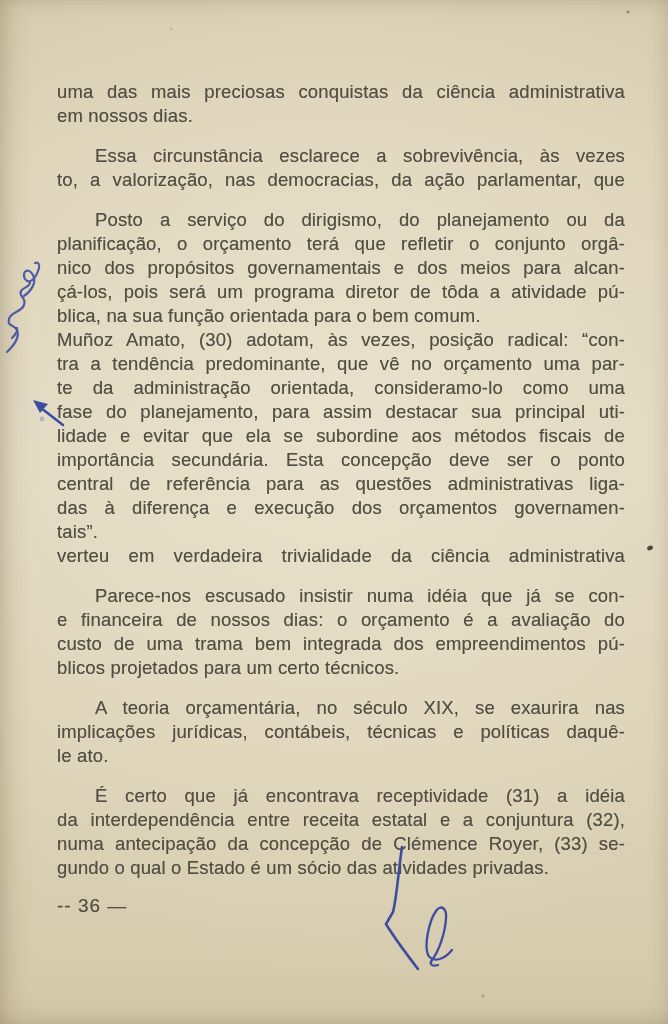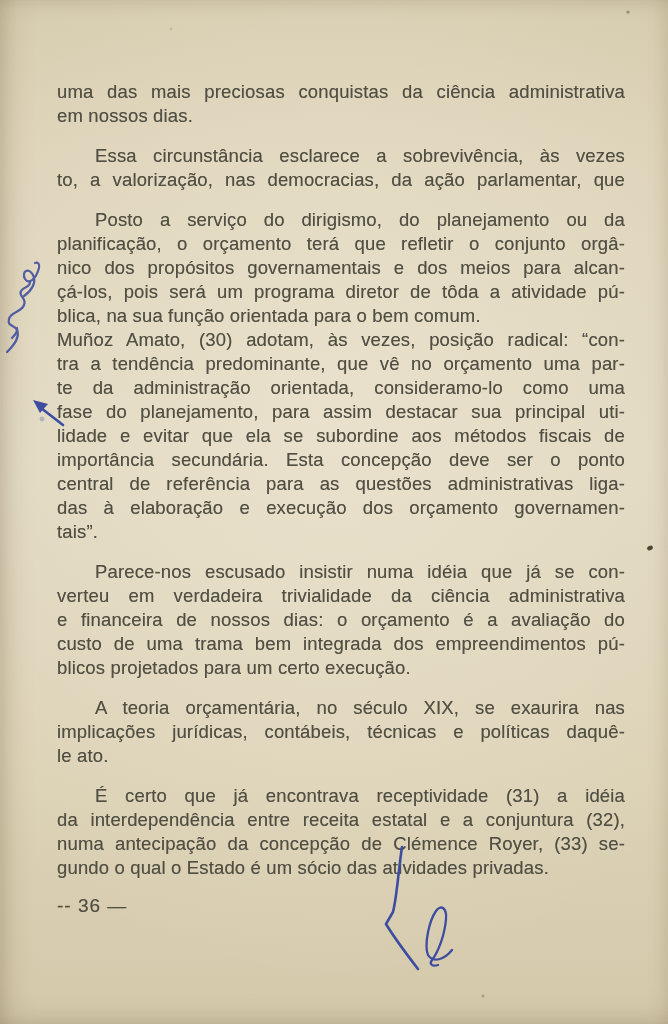--- a/index.html
+++ b/index.html
@@ -57,28 +57,28 @@
     <div class="line">çá-los, pois será um programa diretor de tôda a atividade pú-</div>
     <div class="line end">blica, na sua função orientada para o bem comum.</div>
 
     <div class="line">Muñoz Amato, (30) adotam, às vezes, posição radical: “con-</div>
     <div class="line">tra a tendência predominante, que vê no orçamento uma par-</div>
     <div class="line">te da administração orientada, consideramo-lo como uma</div>
     <div class="line">fase do planejamento, para assim destacar sua principal uti-</div>
     <div class="line">lidade e evitar que ela se subordine aos métodos fiscais de</div>
     <div class="line">importância secundária. Esta concepção deve ser o ponto</div>
     <div class="line">central de referência para as questões administrativas liga-</div>
-    <div class="line">das à elaboração e execução dos orçamento governamen-</div>
+    <div class="line">das à diferença e execução dos orçamentos governamen-</div>
     <div class="line end">tais”.</div>
 
+    <div class="line">verteu em verdadeira trivialidade da ciência administrativa</div>
     <div class="line indent">Parece-nos escusado insistir numa idéia que já se con-</div>
-    <div class="line">verteu em verdadeira trivialidade da ciência administrativa</div>
     <div class="line">e financeira de nossos dias: o orçamento é a avaliação do</div>
     <div class="line">custo de uma trama bem integrada dos empreendimentos pú-</div>
-    <div class="line end">blicos projetados para um certo execução.</div>
+    <div class="line end">blicos projetados para um certo técnicos.</div>
 
     <div class="line indent">A teoria orçamentária, no século XIX, se exaurira nas</div>
     <div class="line">implicações jurídicas, contábeis, técnicas e políticas daquê-</div>
     <div class="line end">le ato.</div>
 
     <div class="line indent">É certo que já encontrava receptividade (31) a idéia</div>
     <div class="line">da interdependência entre receita estatal e a conjuntura (32),</div>
     <div class="line">numa antecipação da concepção de Clémence Royer, (33) se-</div>
     <div class="line end">gundo o qual o Estado é um sócio das atividades privadas.</div>
   </div>

